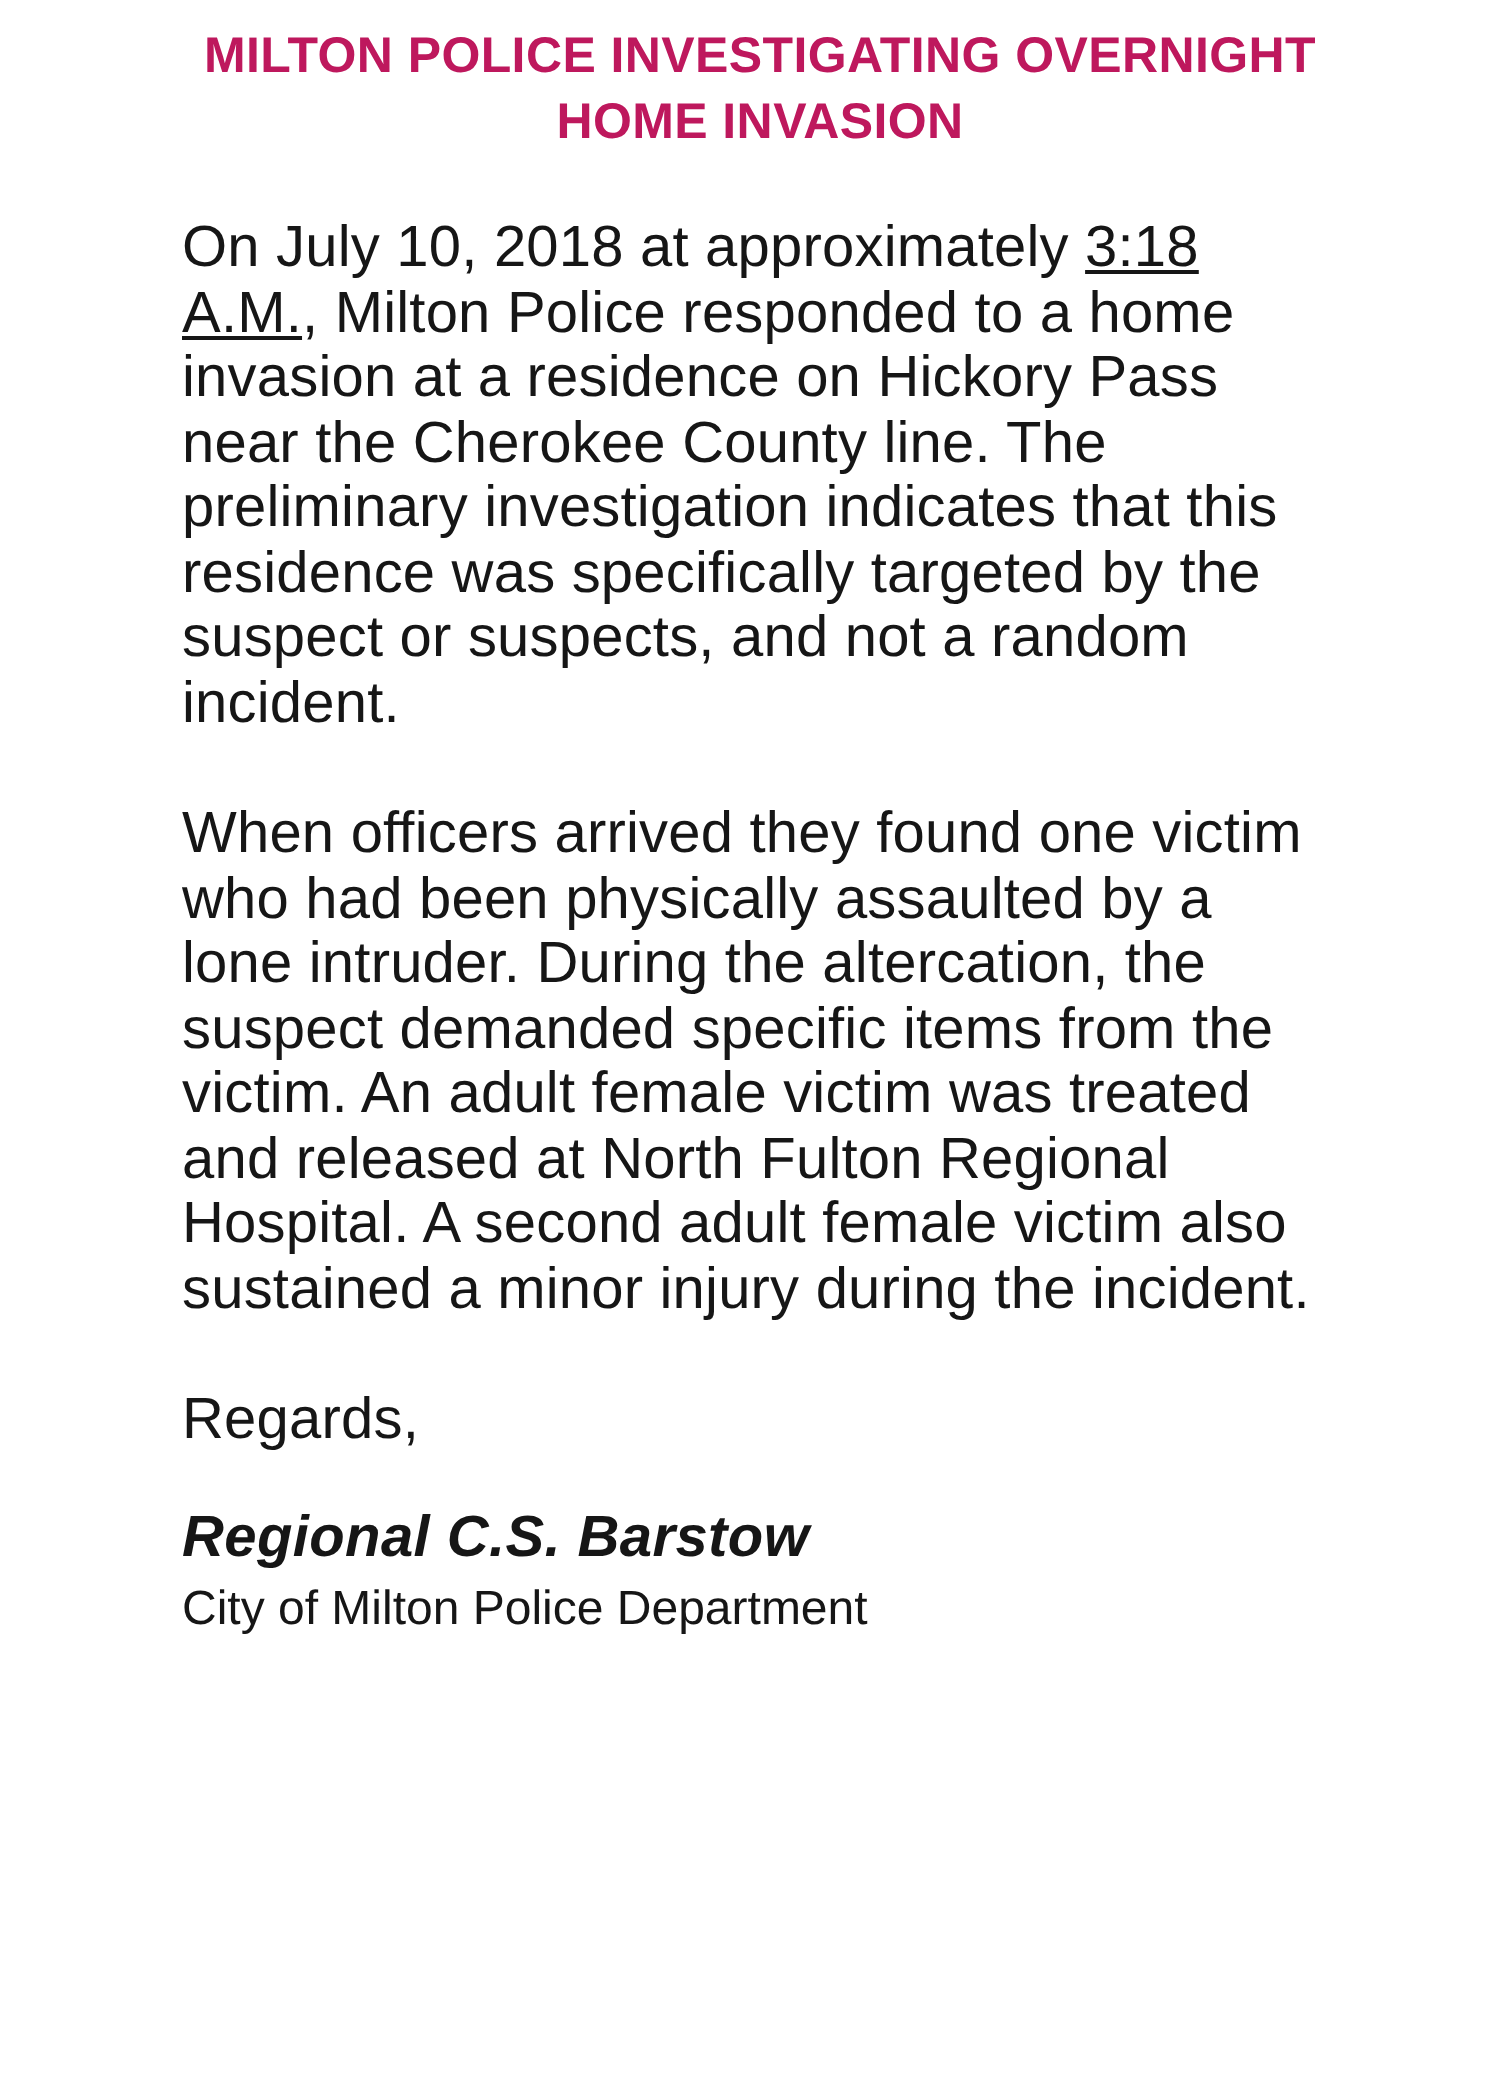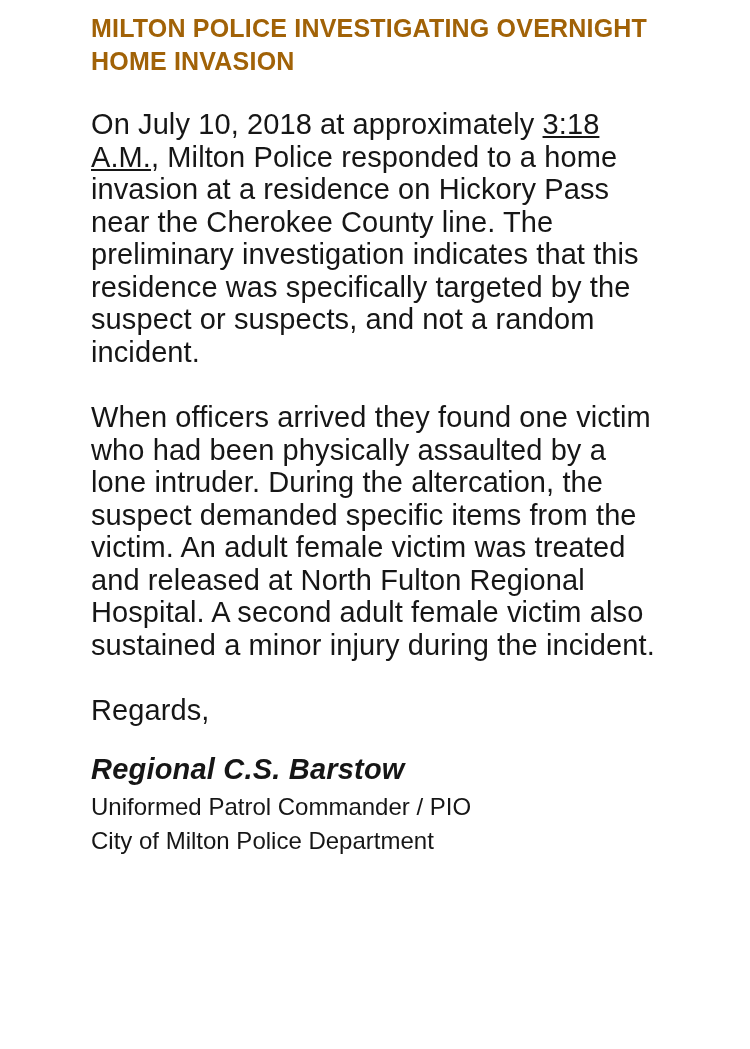--- a/index.html
+++ b/index.html
@@ -17,22 +17,22 @@
   .page {
     box-sizing: border-box;
     width: 750px;
     padding: 12px 81px 0 91px;
   }
   .title {
     margin: 0;
     font-size: 25px;
     line-height: 33px;
     font-weight: bold;
-    text-align: left;
-    color: #a16207;
+    text-align: center;
+    color: #be185d;
     letter-spacing: 0.2px;
   }
   .body-text {
     font-size: 29px;
     line-height: 32.5px;
     letter-spacing: 0.1px;
   }
   p.para {
     margin: 33px 0 0 0;
   }
@@ -78,17 +78,16 @@
   <p class="para first body-text"><span>On July 10, 2018 at approximately </span><span class="underlined">3:18 A.M.</span><span>, Milton Police responded to a home invasion at a residence on Hickory Pass near the Cherokee County line. The preliminary investigation indicates that this residence was specifically targeted by the suspect or suspects, and not a random incident.</span></p>
 
   <p class="para body-text">When officers arrived they found one victim who had been physically assaulted by a lone intruder. During the altercation, the suspect demanded specific items from the victim. An adult female victim was treated and released at North Fulton Regional Hospital. A second adult female victim also sustained a minor injury during the incident.</p>
 
 
 
   <p class="closing body-text">Regards,</p>
 
   <div class="sig-name">Regional C.S. Barstow</div>
 
-  <div class="sig-line">Uniformed Patrol Commander / PIO</div>
 
   <div class="sig-line tight">City of Milton Police Department</div>
 
 </div>
 
 </body></html>

